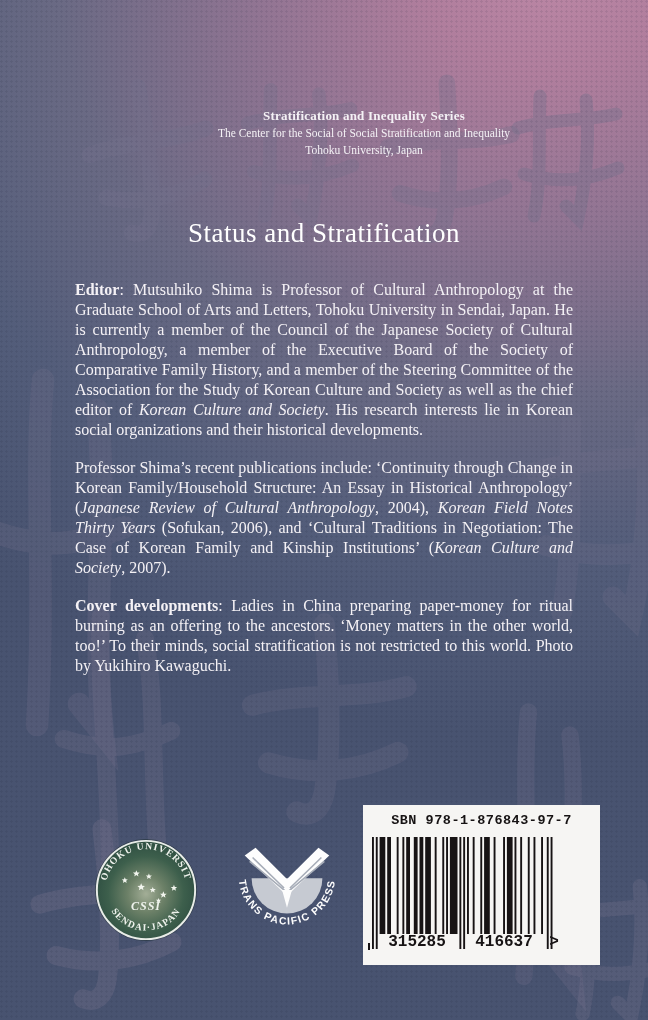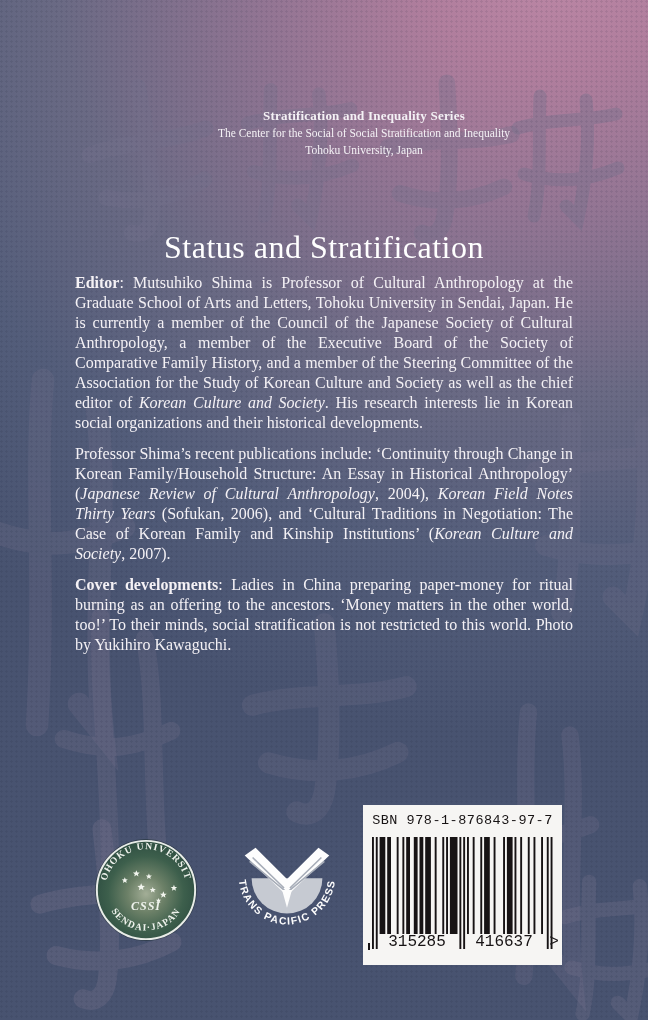--- a/index.html
+++ b/index.html
@@ -19,36 +19,36 @@
   }
   .wm{position:absolute; inset:0; z-index:1; pointer-events:none;}
   .wm use{stroke:#74718c; fill:none;}
   .content{position:absolute; inset:0; z-index:2;}
 
   .hdr{position:absolute; top:107px; left:0; width:100%; text-align:center; line-height:1.32;padding-left:40px;}
   .hdr .series{font-weight:bold; font-size:13px; letter-spacing:.2px;}
   .hdr .sub{font-size:11.5px; margin-top:2px;}
 
   .title{
-    position:absolute; top:208px; left:0; width:100%; text-align:center;
-    font-size:32px; font-weight:400; letter-spacing:.5px; color:#ffffff;
+    position:absolute; top:200px; left:0; width:100%; text-align:center;
+    font-size:27px; font-weight:400; letter-spacing:.5px; color:#ffffff;
   }
 
   .bodytext{position:absolute; top:262px; left:75px; width:498px;
     font-size:16px; line-height:20px; text-align:justify;}
-  .bodytext p{margin:11px 0 10px 0;}
+  .bodytext p{margin:18px 0 10px 0;}
   .bodytext .b{font-weight:bold;}
   .bodytext .i{font-style:italic;}
 
   .seal-svg{position:absolute; left:93px; top:837px; width:106px; height:106px;}
   .press-svg{position:absolute; left:228px; top:838px; width:118px; height:100px;}
 
   .barcode-box{
-    position:absolute; left:363px; top:805px; width:199px; height:160px;
-    background:#f6f5f3; z-index:2;
+    position:absolute; left:363px; top:805px; width:237px; height:160px;
+    background:#f6f5f3; z-index:2;font-weight:bold;
   }
   .barcode-label{
     position:absolute; top:8px; left:0; width:100%; text-align:center;
     font-family:"Liberation Mono","DejaVu Sans Mono",monospace;
     font-size:13.5px; letter-spacing:.5px; color:#171314; white-space:nowrap;
   }
   .bars{position:absolute; left:9px; top:32px;}
   .bc-digits span{
     position:absolute; top:128px;
     font-family:"Liberation Mono","DejaVu Sans Mono",monospace;

